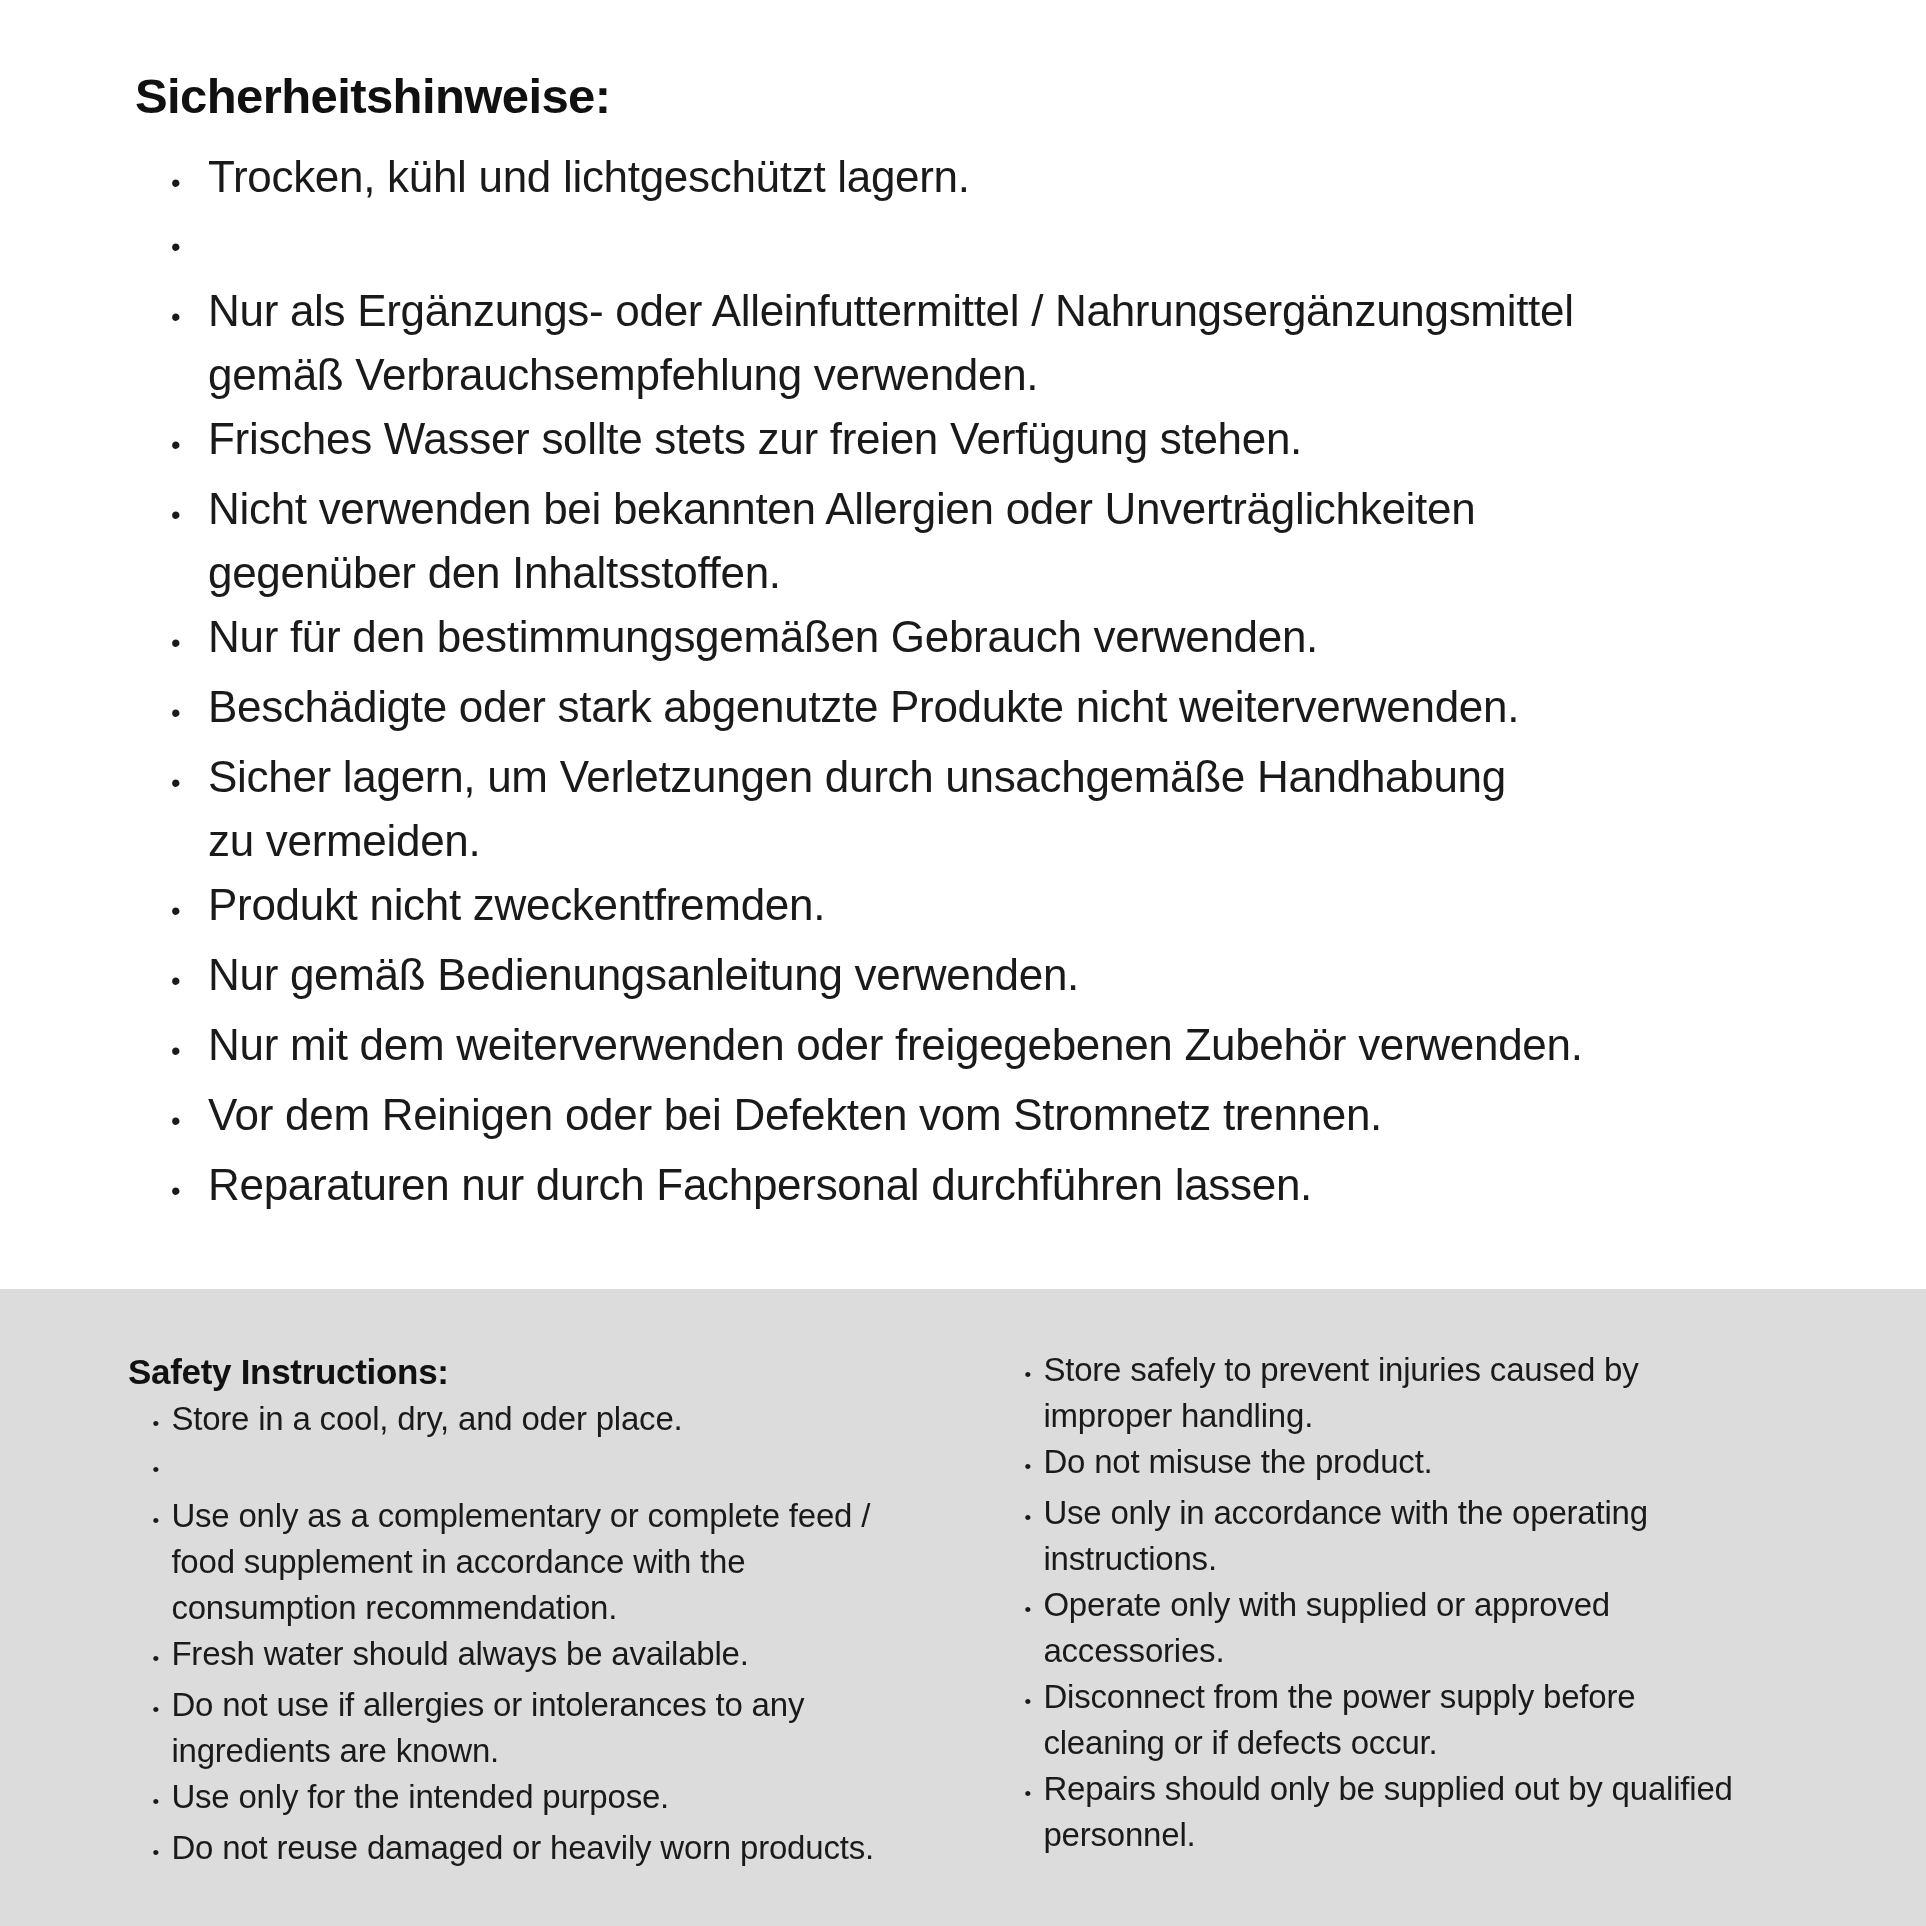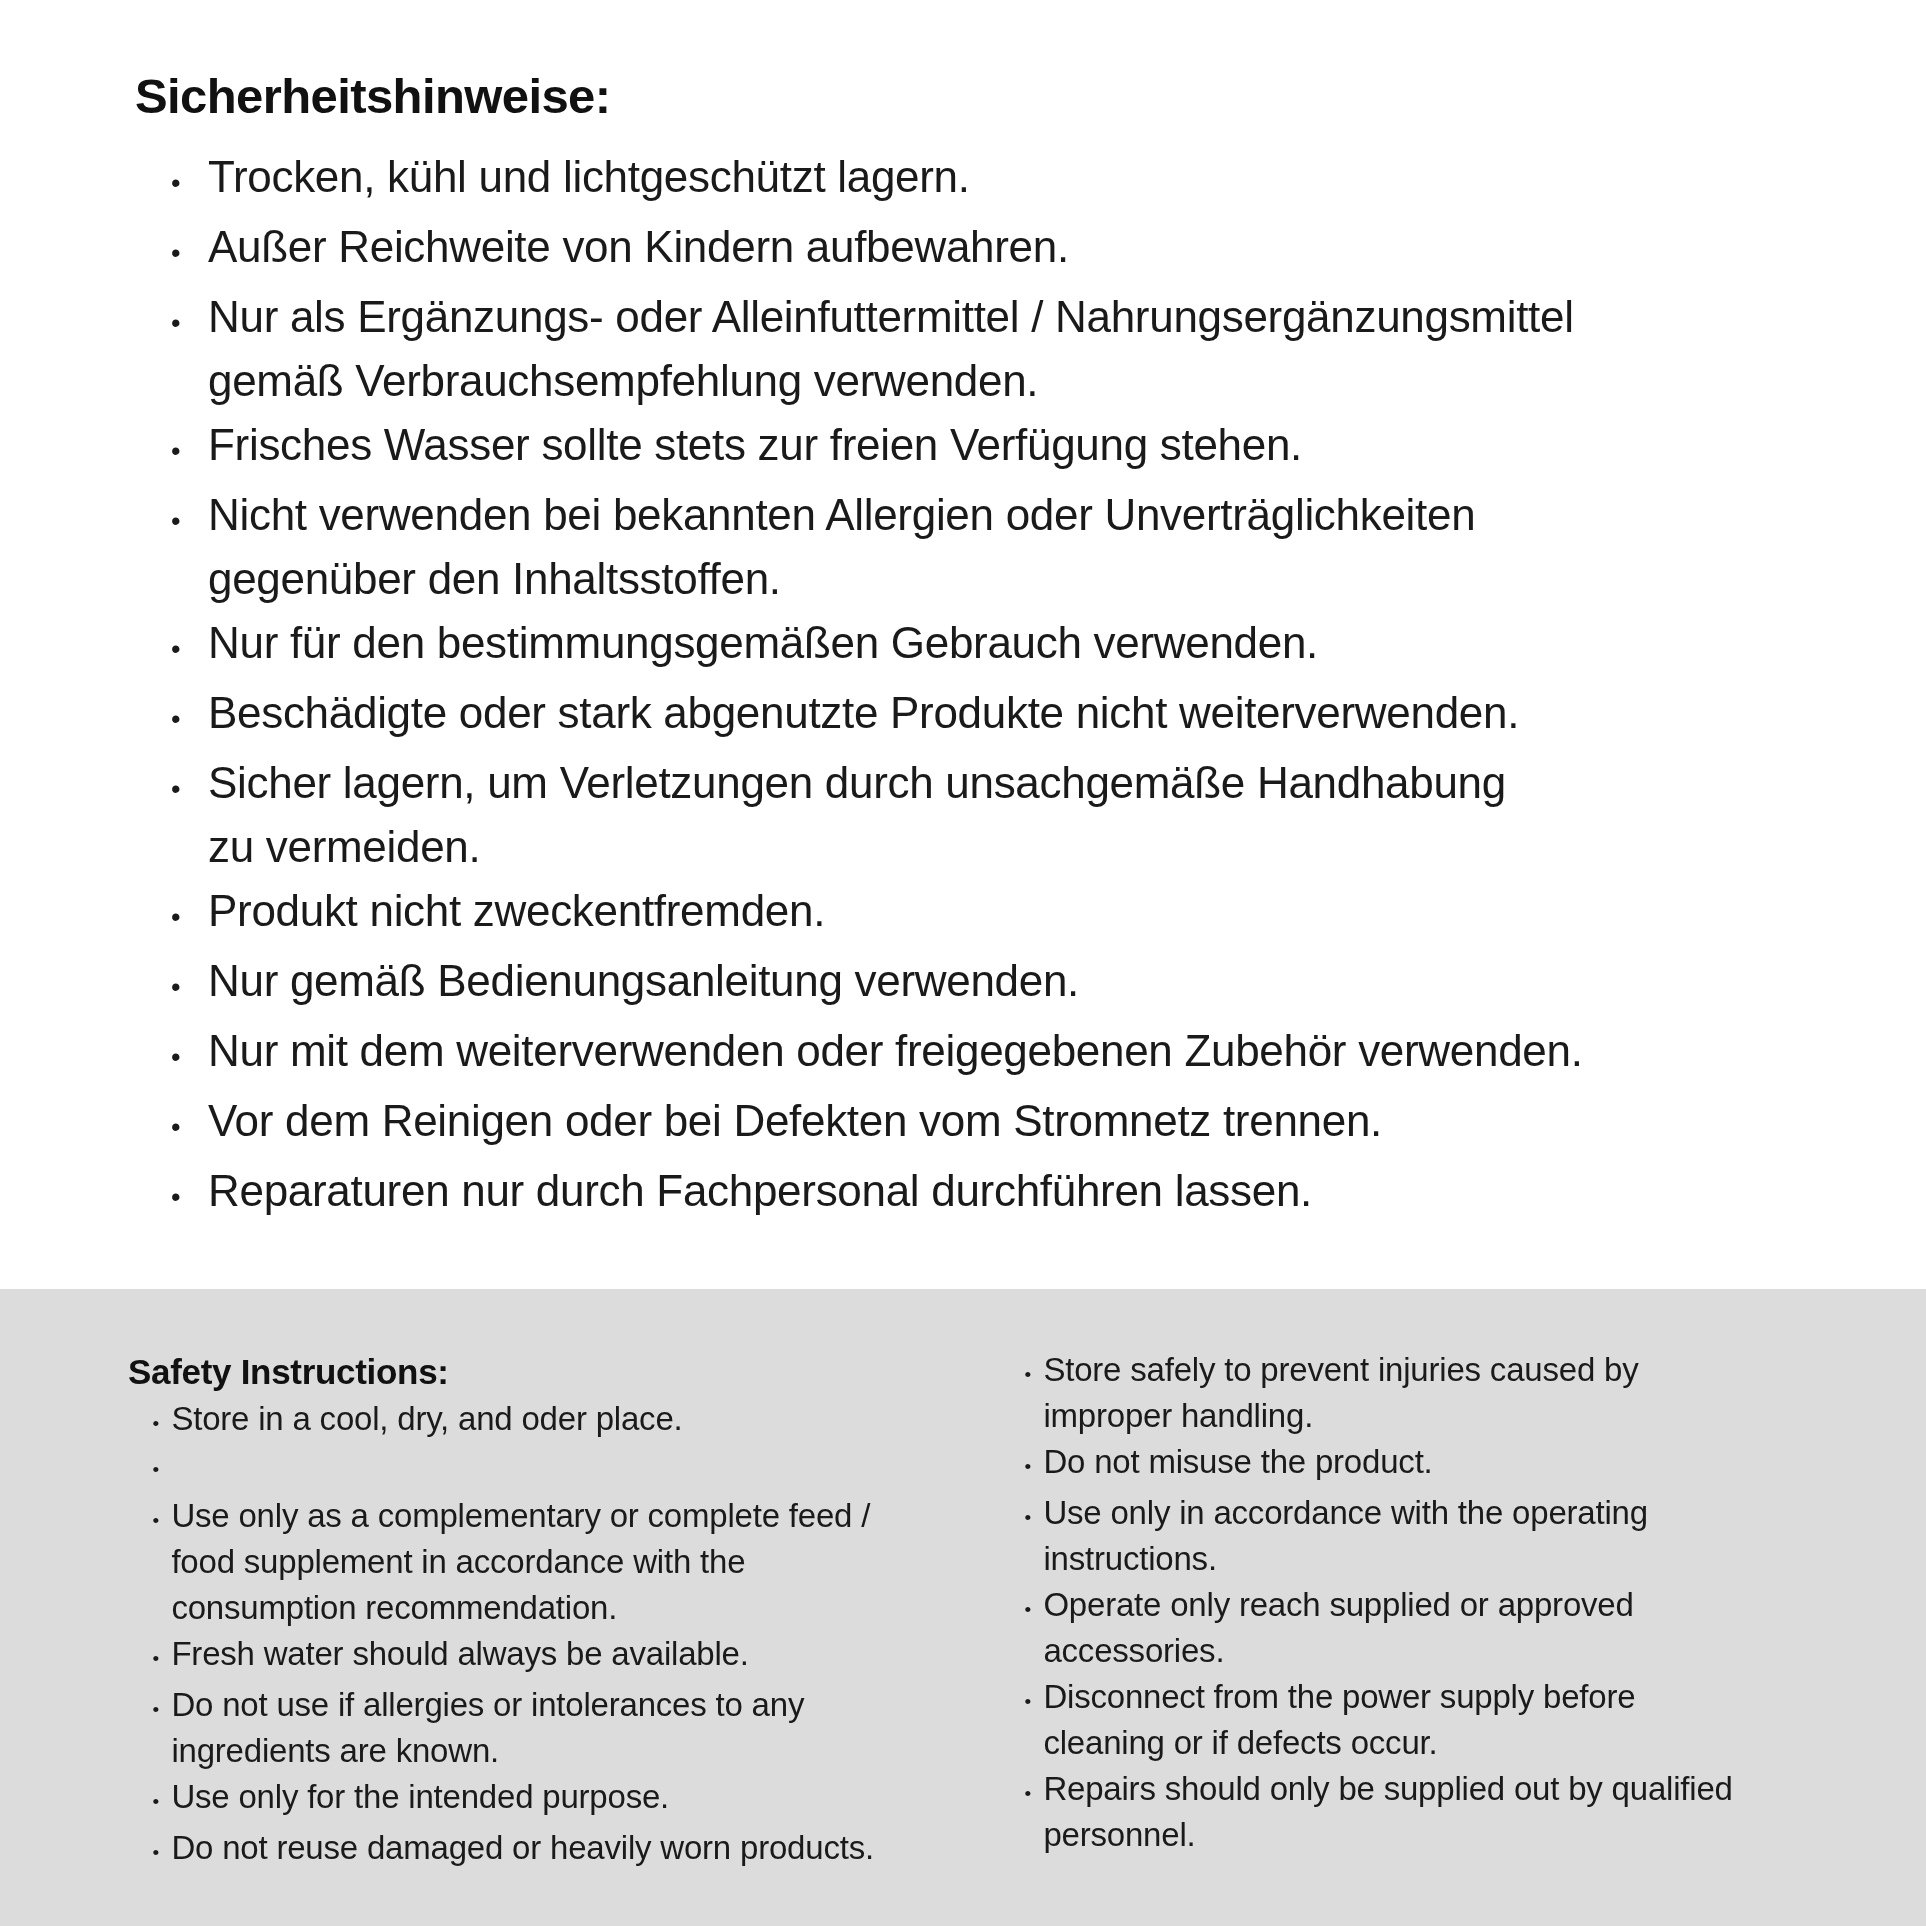--- a/index.html
+++ b/index.html
@@ -88,21 +88,20 @@
 
   <div class="de-section">
     <h1 class="de-title">Sicherheitshinweise:</h1>
     <ul class="de-list">
       <li>
           <span class="dot">•</span>
           <span class="txt">Trocken, kühl und lichtgeschützt lagern.</span>
         </li>
       <li>
           <span class="dot">•</span>
-          <span class="txt">Außer Reichweite von Kindern aufbewahren.</span>
         </li>
       <li>
           <span class="dot">•</span>
           <span class="txt">Nur als Ergänzungs- oder Alleinfuttermittel / Nahrungsergänzungsmittel
 gemäß Verbrauchsempfehlung verwenden.</span>
         </li>
       <li>
           <span class="dot">•</span>
           <span class="txt">Frisches Wasser sollte stets zur freien Verfügung stehen.</span>
         </li>
@@ -196,21 +195,21 @@
             <span class="dot">•</span>
             <span class="txt">Do not misuse the product.</span>
           </li>
         <li>
             <span class="dot">•</span>
             <span class="txt">Use only in accordance with the operating
 instructions.</span>
           </li>
         <li>
             <span class="dot">•</span>
-            <span class="txt">Operate only reach supplied or approved
+            <span class="txt">Operate only with supplied or approved
 accessories.</span>
           </li>
         <li>
             <span class="dot">•</span>
             <span class="txt">Disconnect from the power supply before
 cleaning or if defects occur.</span>
           </li>
         <li>
             <span class="dot">•</span>
             <span class="txt">Repairs should only be supplied out by qualified

